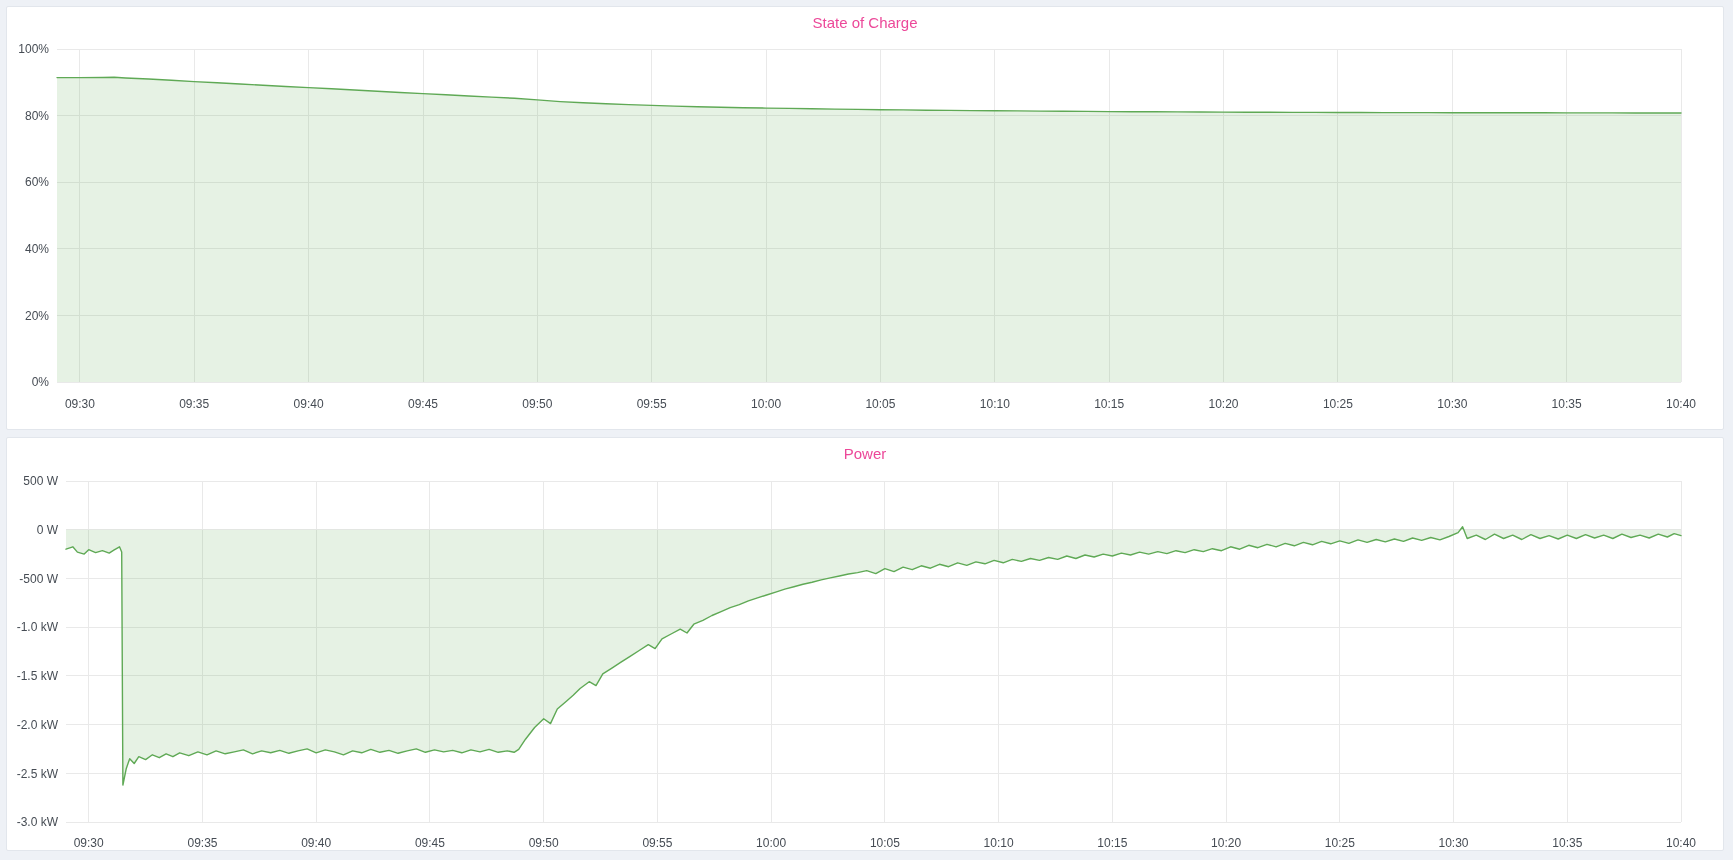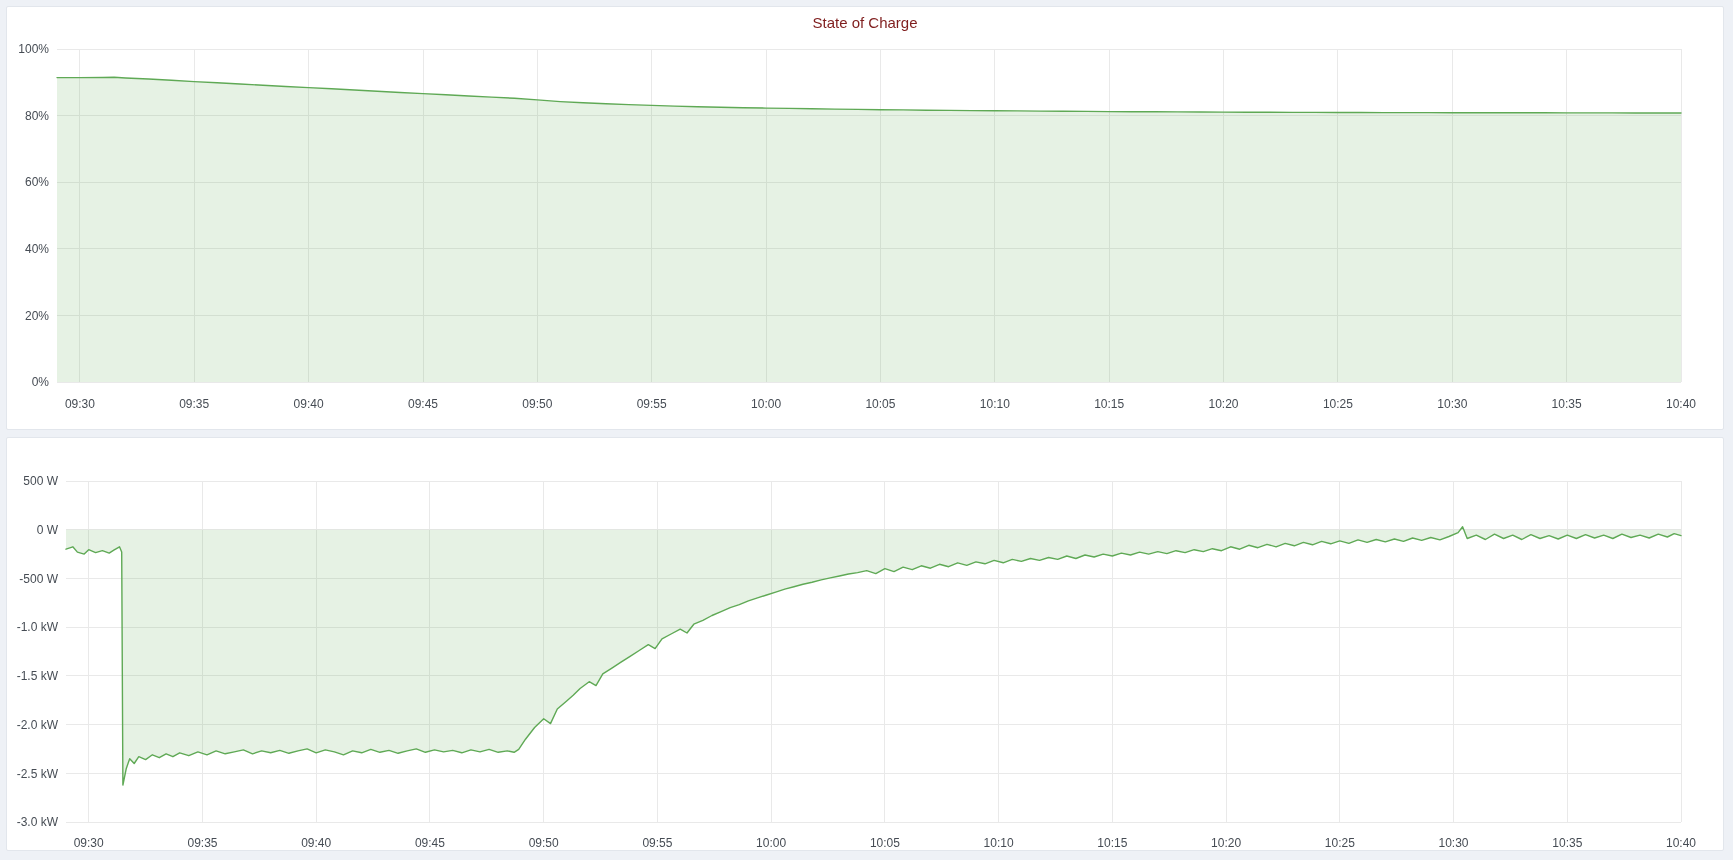--- a/index.html
+++ b/index.html
@@ -10,21 +10,21 @@
     overflow:hidden;
   }
   .panel{
     position:absolute;background:#ffffff;
     border:1px solid #e2e6ec;border-radius:2px;
   }
   #panel-soc{left:6px;top:6px;width:1716px;height:422px;}
   #panel-power{left:6px;top:437px;width:1716px;height:412px;}
   .panel-title{
     position:absolute;top:7px;left:0;right:0;
-    text-align:center;font-size:15px;font-weight:500;color:#7f1d1d;
+    text-align:center;font-size:15px;font-weight:500;color:#ec4899;
     cursor:pointer;user-select:none;
   }
   svg.chart{position:absolute;left:0;top:0;}
   .grid{stroke:#e9e9e9;stroke-width:1;shape-rendering:crispEdges;}
   .tick-label{font-size:12px;fill:#464c54;}
 </style>
 </head>
 <body>
 
 <div class="panel" id="panel-soc">
@@ -71,20 +71,21 @@
       <line class="grid" y1="42" y2="375" x1="1559.6" x2="1559.6"></line>
       <text class="tick-label" x="1559.6" y="401" text-anchor="middle">10:35</text>
       <line class="grid" y1="42" y2="375" x1="1674.0" x2="1674.0"></line>
       <text class="tick-label" x="1674.0" y="401" text-anchor="middle">10:40</text>
       <path d="M50.0,375.0L50.0,70.6L72.9,70.6L95.7,70.5L107.2,70.3L118.6,71.0L141.5,72.0L164.4,73.3L187.2,74.6L210.1,75.8L233.0,77.0L255.9,78.3L278.7,79.5L301.6,80.6L324.5,81.8L347.4,83.0L370.2,84.3L393.1,85.5L416.0,86.6L438.8,87.8L461.7,89.0L484.6,90.1L507.5,91.3L530.3,92.9L553.2,94.6L576.1,95.8L599.0,96.8L621.8,97.6L644.7,98.4L667.6,99.1L690.5,99.8L713.3,100.3L736.2,100.8L759.1,101.1L781.9,101.4L804.8,101.8L827.7,102.1L850.6,102.4L873.4,102.7L896.3,102.9L919.2,103.2L942.1,103.4L964.9,103.6L987.8,103.8L1010.7,103.9L1033.5,104.1L1056.4,104.3L1079.3,104.4L1102.2,104.6L1125.0,104.7L1147.9,104.8L1170.8,104.9L1193.7,105.0L1216.5,105.1L1239.4,105.2L1262.3,105.3L1285.2,105.4L1308.0,105.4L1330.9,105.5L1353.8,105.5L1376.6,105.6L1399.5,105.6L1422.4,105.6L1445.3,105.7L1468.1,105.7L1491.0,105.8L1513.9,105.8L1536.8,105.8L1559.6,105.9L1582.5,105.9L1605.4,105.9L1628.3,106.0L1651.1,106.0L1674.0,106.0L1674.0,375.0Z" fill="rgba(86,166,75,0.15)" stroke="none"></path>
       <path d="M50.0,70.6L72.9,70.6L95.7,70.5L107.2,70.3L118.6,71.0L141.5,72.0L164.4,73.3L187.2,74.6L210.1,75.8L233.0,77.0L255.9,78.3L278.7,79.5L301.6,80.6L324.5,81.8L347.4,83.0L370.2,84.3L393.1,85.5L416.0,86.6L438.8,87.8L461.7,89.0L484.6,90.1L507.5,91.3L530.3,92.9L553.2,94.6L576.1,95.8L599.0,96.8L621.8,97.6L644.7,98.4L667.6,99.1L690.5,99.8L713.3,100.3L736.2,100.8L759.1,101.1L781.9,101.4L804.8,101.8L827.7,102.1L850.6,102.4L873.4,102.7L896.3,102.9L919.2,103.2L942.1,103.4L964.9,103.6L987.8,103.8L1010.7,103.9L1033.5,104.1L1056.4,104.3L1079.3,104.4L1102.2,104.6L1125.0,104.7L1147.9,104.8L1170.8,104.9L1193.7,105.0L1216.5,105.1L1239.4,105.2L1262.3,105.3L1285.2,105.4L1308.0,105.4L1330.9,105.5L1353.8,105.5L1376.6,105.6L1399.5,105.6L1422.4,105.6L1445.3,105.7L1468.1,105.7L1491.0,105.8L1513.9,105.8L1536.8,105.8L1559.6,105.9L1582.5,105.9L1605.4,105.9L1628.3,106.0L1651.1,106.0L1674.0,106.0" fill="none" stroke="#5fa955" stroke-width="1.4" stroke-linejoin="round" stroke-linecap="round"></path>
     </svg>
 </div>
 
 <div class="panel" id="panel-power">
+  <div class="panel-title">Power</div>
   <svg class="chart" id="chart-power" width="1714" height="410" viewBox="0 0 1714 410">
       <line class="grid" x1="59" x2="1674" y1="43.0" y2="43.0"></line>
       <text class="tick-label" x="51" y="43.0" text-anchor="end" dy="0.35em">500 W</text>
       <line class="grid" x1="59" x2="1674" y1="91.7" y2="91.7"></line>
       <text class="tick-label" x="51" y="91.7" text-anchor="end" dy="0.35em">0 W</text>
       <line class="grid" x1="59" x2="1674" y1="140.4" y2="140.4"></line>
       <text class="tick-label" x="51" y="140.4" text-anchor="end" dy="0.35em">-500 W</text>
       <line class="grid" x1="59" x2="1674" y1="189.1" y2="189.1"></line>
       <text class="tick-label" x="51" y="189.1" text-anchor="end" dy="0.35em">-1.0 kW</text>
       <line class="grid" x1="59" x2="1674" y1="237.9" y2="237.9"></line>

